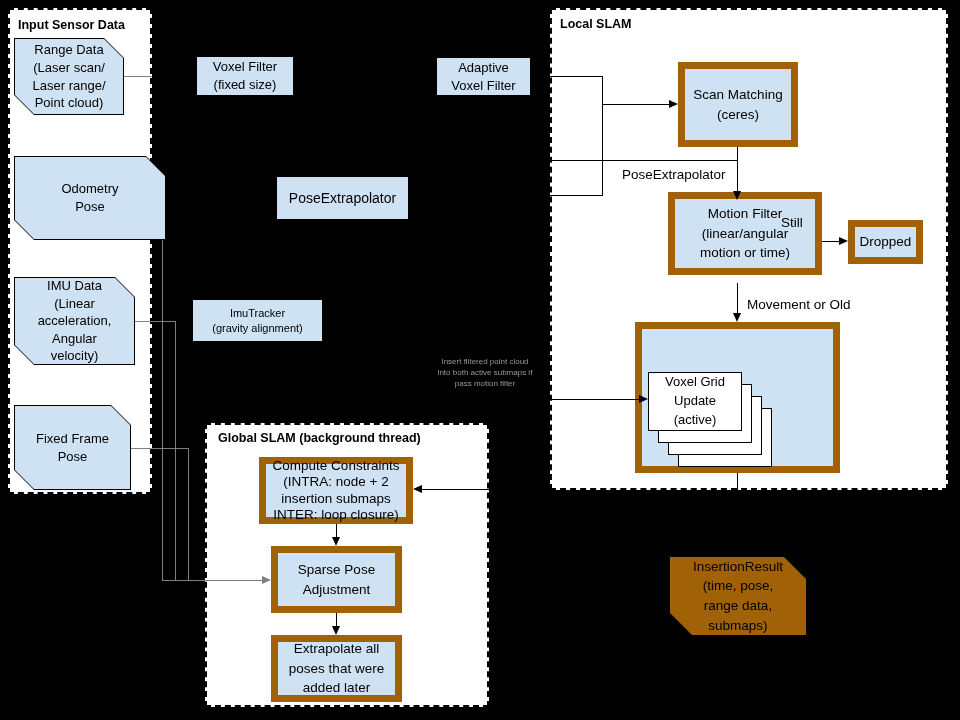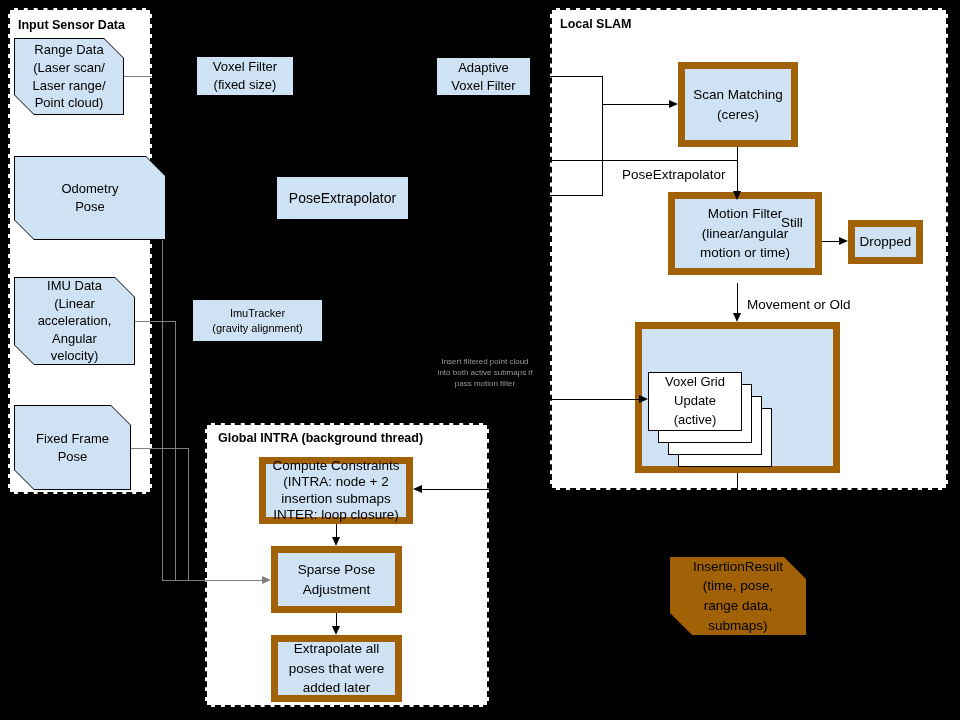--- a/index.html
+++ b/index.html
@@ -39,21 +39,21 @@
 
 <div id="canvas">
 
   <div class="ctr" style="left:8px;top:8px;width:144px;height:486px;"></div>
   <div class="ctr-label" style="left:18px;top:18px;">Input Sensor Data</div>
 
   <div class="ctr" style="left:550px;top:8px;width:398px;height:482px;"></div>
   <div class="ctr-label" style="left:560px;top:17px;">Local SLAM</div>
 
   <div class="ctr" style="left:205px;top:423px;width:284px;height:284px;"></div>
-  <div class="ctr-label" style="left:218px;top:431px;">Global INTRA (background thread)</div>
+  <div class="ctr-label" style="left:218px;top:431px;">Global SLAM (background thread)</div>
 
   <div class="callout-wrap" style="left:14px;top:38px;width:110px;height:77px;">
     <div class="callout-in">Range Data
 (Laser scan/
 Laser range/
 Point cloud)</div>
   </div>
   <div class="callout-wrap" style="left:14px;top:156px;width:117px;height:84px;padding-left:35px;">
     <div class="callout-in">Odometry
 Pose</div>

